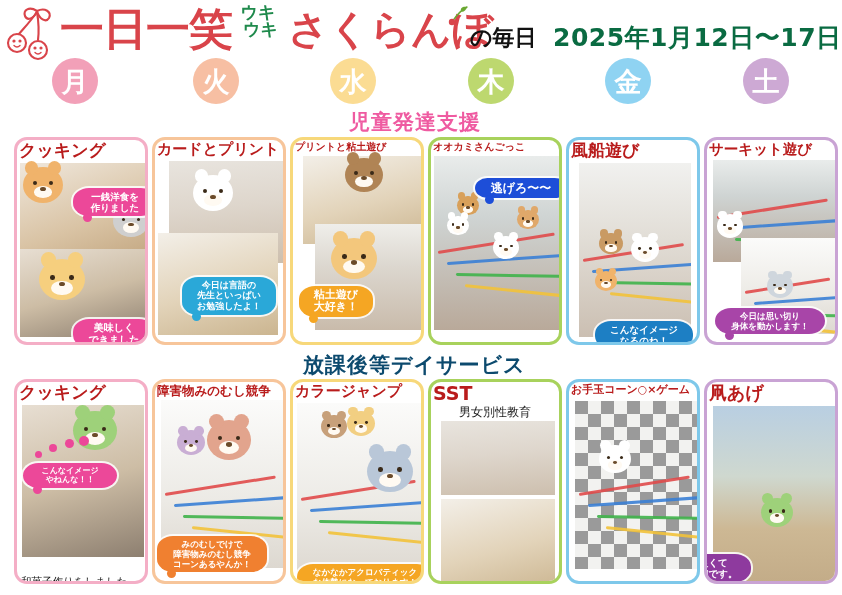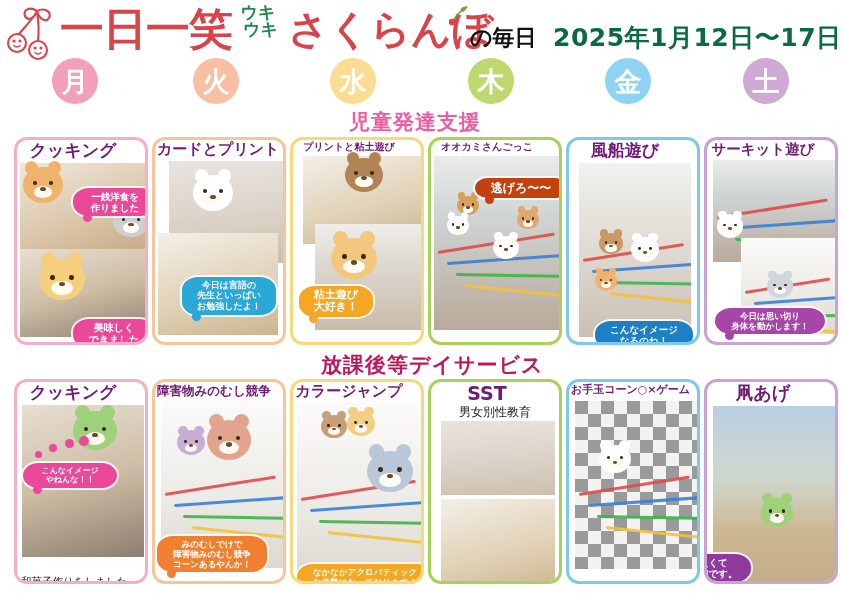--- a/index.html
+++ b/index.html
@@ -48,29 +48,29 @@
     display:flex;align-items:center;justify-content:center;
     color:#ffffff;font-size:27px;font-weight:700;line-height:1;
   }
 
   
   .sec-label{
     position:absolute;font-size:21px;font-weight:700;white-space:nowrap;
     letter-spacing:1px;
   }
   .sec-jidou{left:349px;top:108px;color:#ef5ba1;}
-  .sec-houka{left:321px;top:351px;color:#be185d;text-align:right;}
+  .sec-houka{left:303px;top:351px;color:#0c4a6e;text-align:right;}
 
   
   .card{
     position:absolute;background:#ffffff;border-radius:13px;
     border:3px solid #ccc;box-sizing:border-box;overflow:hidden;
   }
   .card-title{
-    text-align:center;color:#701a75;font-weight:700;
+    color:#b91c1c;font-weight:700;
     line-height:1.05;padding:2px 18px 1px 2px;white-space:nowrap;
     overflow:hidden;
   }
   .card-sub{
     text-align:center;color:#1a1a1a;font-weight:400;font-size:12px;
     line-height:1.1;margin-top:1px;
   }
   .card-body{position:relative;width:100%;}
   .card-foot{
     font-size:10.5px;color:#111;padding:2px 4px 0 4px;line-height:1.1;
@@ -312,21 +312,21 @@
           </div>
           <div class="face" style="left: 62px; top: 82px; width: 26px; height: 23.4px; background: rgb(255, 255, 255);">
             <div class="ear" style="width: 8.84px; height: 8.84px; background: rgb(255, 255, 255); top: -3.7128px; left: 1.04px;"></div>
             <div class="ear" style="width: 8.84px; height: 8.84px; background: rgb(255, 255, 255); top: -3.7128px; right: 1.04px;"></div>
             <div class="eye" style="width: 2.6px; height: 2.6px; top: 9.36px; left: 6.24px;"></div>
             <div class="eye" style="width: 2.6px; height: 2.6px; top: 9.36px; right: 6.24px;"></div>
             <div class="muzzle" style="width: 11.96px; height: 7.8px; left: 7.02px; top: 12.48px;">
               <div class="nose" style="width: 3.64px; height: 2.6px; left: 4.16px; top: 0.52px;"></div>
             </div>
           </div>
-          <div class="bubble cloud" style="left: 44px; top: 24px; width: 78px; background: #c2410c; font-size: 12px;">逃げろ〜〜</div>
+          <div class="bubble cloud" style="left: 44px; top: 24px; width: 78px; background: #1d4ed8; font-size: 12px;">逃げろ〜〜</div>
         </div>
       </div>
       <div class="card" style="left: 566px; top: 137px; width: 134px; height: 208px; border-color: rgb(126, 200, 234);">
         <div class="card-title" style="font-size: 17px;">風船遊び</div>
         <div class="card-body" style="height: 174px;">
           <div class="photo ph-gymB" style="left: 10px; top: 2px; width: 112px; height: 174px;">
             <div class="tape" style="left: 4px; top: 95.7px; width: 102px; background: rgb(224, 74, 74); transform: rotate(-9deg);"></div>
             <div class="tape" style="left: 13px; top: 106.7px; width: 102px; background: rgb(58, 127, 213); transform: rotate(-4deg);"></div>
             <div class="tape" style="left: 22px; top: 117.7px; width: 102px; background: rgb(63, 178, 74); transform: rotate(1deg);"></div>
             <div class="tape" style="left: 31px; top: 128.7px; width: 102px; background: rgb(242, 194, 58); transform: rotate(6deg);"></div>

